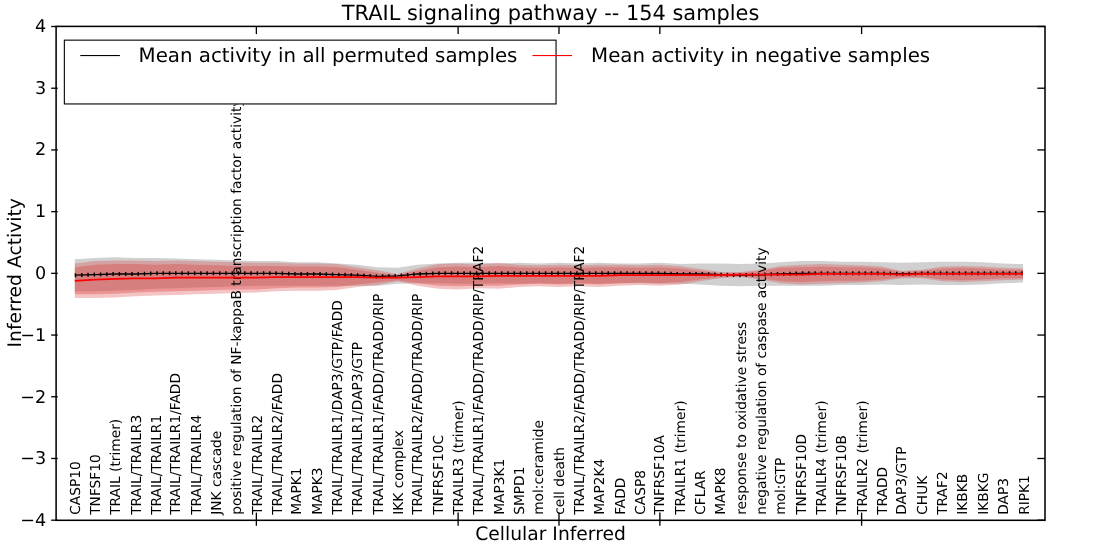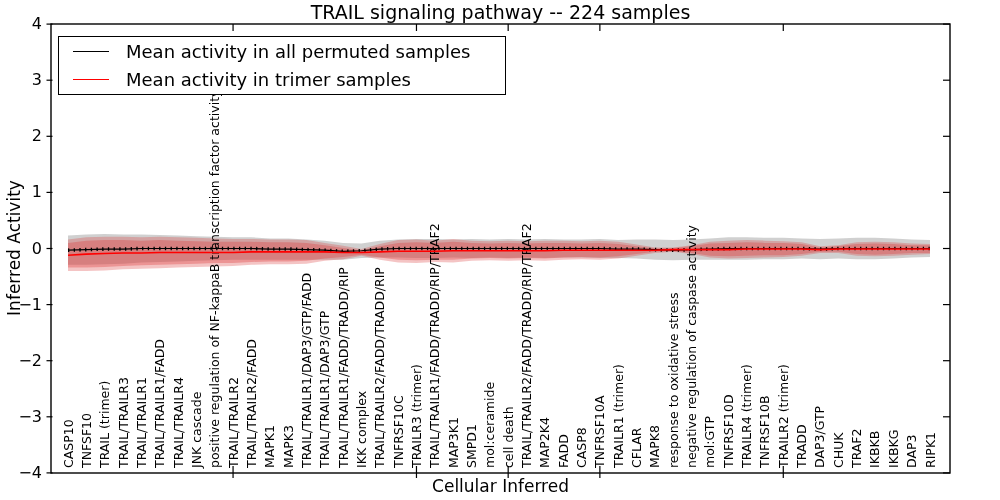--- a/index.html
+++ b/index.html
@@ -14,21 +14,21 @@
   #ylabel{position:absolute;left:14px;top:248px;transform:translate(-50%,-50%) rotate(-90deg);
           white-space:nowrap;font-size:17px;z-index:4;}
   #xlabel{position:absolute;left:51px;top:475px;width:899px;text-align:center;
           font-size:17px;line-height:22px;z-index:4;}
   .ytick-label{position:absolute;left:6px;width:36px;text-align:right;
                font-size:16px;line-height:20px;z-index:4;}
   .xcat{position:absolute;transform:rotate(-90deg);transform-origin:0 0;
         white-space:nowrap;font-size:12.5px;line-height:13px;}
   #legend{position:absolute;left:58px;top:36px;width:446px;height:57px;
           background:#ffffff;border:1.6px solid #000;z-index:5;
-          display:flex;flex-direction:column;justify-content:space-around;}
+          display:flex;flex-direction:row;justify-content:space-around;}
   .legend-row{display:flex;align-items:center;padding-left:14px;height:26px;}
   .legend-swatch{display:inline-block;width:36px;height:0;border-top:1.8px solid #000;
                  margin-right:17px;flex:0 0 auto;}
   .legend-label{font-size:18px;white-space:nowrap;}
 </style>
 </head>
 <body>
 
 <div id="figure">
 
@@ -117,21 +117,21 @@
       <line x1="508.17021276595744" y1="466" x2="508.17021276595744" y2="478" stroke="#000" stroke-width="1.2"></line>
       <line x1="599.8723404255319" y1="24" x2="599.8723404255319" y2="31" stroke="#000" stroke-width="1.2"></line>
       <line x1="599.8723404255319" y1="466" x2="599.8723404255319" y2="478" stroke="#000" stroke-width="1.2"></line>
       <line x1="783.2765957446808" y1="24" x2="783.2765957446808" y2="31" stroke="#000" stroke-width="1.2"></line>
       <line x1="783.2765957446808" y1="466" x2="783.2765957446808" y2="478" stroke="#000" stroke-width="1.2"></line>
       <path d="M68 250.183 L 86.34042553191489 249.622 L 104.68085106382978 249.061 L 123.02127659574468 249.061 L 141.36170212765956 248.5 L 159.70212765957444 248.5 L 178.04255319148936 248.5 L 196.38297872340425 248.5 L 214.72340425531914 248.5 L 233.06382978723403 248.5 L 251.40425531914892 248.5 L 269.7446808510638 249.061 L 288.0851063829787 249.061 L 306.4255319148936 249.622 L 324.7659574468085 250.183 L 343.1063829787234 251.305 L 361.4468085106383 250.744 L 379.78723404255317 249.061 L 398.12765957446805 248.5 L 416.46808510638294 248.5 L 434.80851063829783 248.5 L 453.1489361702127 248.5 L 471.4893617021276 248.5 L 489.8297872340425 248.5 L 508.17021276595744 248.5 L 526.5106382978723 248.5 L 544.8510638297872 248.5 L 563.1914893617021 248.5 L 581.531914893617 248.5 L 599.8723404255319 248.5 L 618.2127659574468 249.061 L 636.5531914893617 249.061 L 654.8936170212766 249.622 L 673.2340425531914 250.183 L 691.5744680851063 249.622 L 709.9148936170212 249.061 L 728.2553191489361 248.5 L 746.595744680851 248.5 L 764.9361702127659 248.5 L 783.2765957446808 248.5 L 801.6170212765957 248.5 L 819.9574468085106 249.061 L 838.2978723404254 248.5 L 856.6382978723403 248.5 L 874.9787234042552 248.5 L 893.3191489361701 248.5 L 911.659574468085 248.5 L 929.9999999999999 248.5" fill="none" stroke="#000000" stroke-width="1.2"></path>
       <path d="M68 250.183 L 86.34042553191489 249.622 L 104.68085106382978 249.061 L 123.02127659574468 249.061 L 141.36170212765956 248.5 L 159.70212765957444 248.5 L 178.04255319148936 248.5 L 196.38297872340425 248.5 L 214.72340425531914 248.5 L 233.06382978723403 248.5 L 251.40425531914892 248.5 L 269.7446808510638 249.061 L 288.0851063829787 249.061 L 306.4255319148936 249.622 L 324.7659574468085 250.183 L 343.1063829787234 251.305 L 361.4468085106383 250.744 L 379.78723404255317 249.061 L 398.12765957446805 248.5 L 416.46808510638294 248.5 L 434.80851063829783 248.5 L 453.1489361702127 248.5 L 471.4893617021276 248.5 L 489.8297872340425 248.5 L 508.17021276595744 248.5 L 526.5106382978723 248.5 L 544.8510638297872 248.5 L 563.1914893617021 248.5 L 581.531914893617 248.5 L 599.8723404255319 248.5 L 618.2127659574468 249.061 L 636.5531914893617 249.061 L 654.8936170212766 249.622 L 673.2340425531914 250.183 L 691.5744680851063 249.622 L 709.9148936170212 249.061 L 728.2553191489361 248.5 L 746.595744680851 248.5 L 764.9361702127659 248.5 L 783.2765957446808 248.5 L 801.6170212765957 248.5 L 819.9574468085106 249.061 L 838.2978723404254 248.5 L 856.6382978723403 248.5 L 874.9787234042552 248.5 L 893.3191489361701 248.5 L 911.659574468085 248.5 L 929.9999999999999 248.5" fill="none" stroke="#000000" stroke-width="3.6" stroke-dasharray="1.3 4.4" stroke-linecap="butt"></path>
       <path d="M68 255.232 L 86.34042553191489 254.11 L 104.68085106382978 253.549 L 123.02127659574468 252.988 L 141.36170212765956 252.988 L 159.70212765957444 252.427 L 178.04255319148936 252.427 L 196.38297872340425 252.427 L 214.72340425531914 252.427 L 233.06382978723403 252.427 L 251.40425531914892 251.866 L 269.7446808510638 251.866 L 288.0851063829787 251.866 L 306.4255319148936 251.866 L 324.7659574468085 251.866 L 343.1063829787234 252.427 L 361.4468085106383 252.427 L 379.78723404255317 251.866 L 398.12765957446805 251.305 L 416.46808510638294 251.305 L 434.80851063829783 251.305 L 453.1489361702127 250.744 L 471.4893617021276 250.744 L 489.8297872340425 250.744 L 508.17021276595744 250.744 L 526.5106382978723 250.744 L 544.8510638297872 250.744 L 563.1914893617021 250.183 L 581.531914893617 250.183 L 599.8723404255319 250.183 L 618.2127659574468 250.183 L 636.5531914893617 250.183 L 654.8936170212766 250.183 L 673.2340425531914 249.622 L 691.5744680851063 249.622 L 709.9148936170212 249.622 L 728.2553191489361 249.622 L 746.595744680851 249.061 L 764.9361702127659 249.061 L 783.2765957446808 249.061 L 801.6170212765957 249.061 L 819.9574468085106 249.622 L 838.2978723404254 249.061 L 856.6382978723403 249.061 L 874.9787234042552 249.061 L 893.3191489361701 249.061 L 911.659574468085 249.061 L 929.9999999999999 249.061" fill="none" stroke="#ff0000" stroke-width="1.6"></path>
     </svg>
 
-  <div id="chart-title">TRAIL signaling pathway -- 224 samples</div>
+  <div id="chart-title">TRAIL signaling pathway -- 154 samples</div>
 
   <div id="ylabel">Inferred Activity</div>
 
   <div id="xlabel">Cellular Inferred</div>
 
   <div id="yticks-box">
       <span class="ytick-label" style="top: 14.1px;">4</span>
       <span class="ytick-label" style="top: 70.2px;">3</span>
       <span class="ytick-label" style="top: 126.3px;">2</span>
       <span class="ytick-label" style="top: 182.4px;">1</span>
@@ -142,17 +142,17 @@
       <span class="ytick-label" style="top: 462.9px;">−4</span>
     </div>
 
   <div id="legend">
     <div class="legend-row">
       <span class="legend-swatch" id="legend-swatch-0" style="border-top-color: rgb(0, 0, 0);"></span>
       <span class="legend-label">Mean activity in all permuted samples</span>
     </div>
     <div class="legend-row">
       <span class="legend-swatch" id="legend-swatch-1" style="border-top-color: rgb(255, 0, 0);"></span>
-      <span class="legend-label">Mean activity in trimer samples</span>
+      <span class="legend-label">Mean activity in negative samples</span>
     </div>
   </div>
 
 </div>
 
 </body></html>

